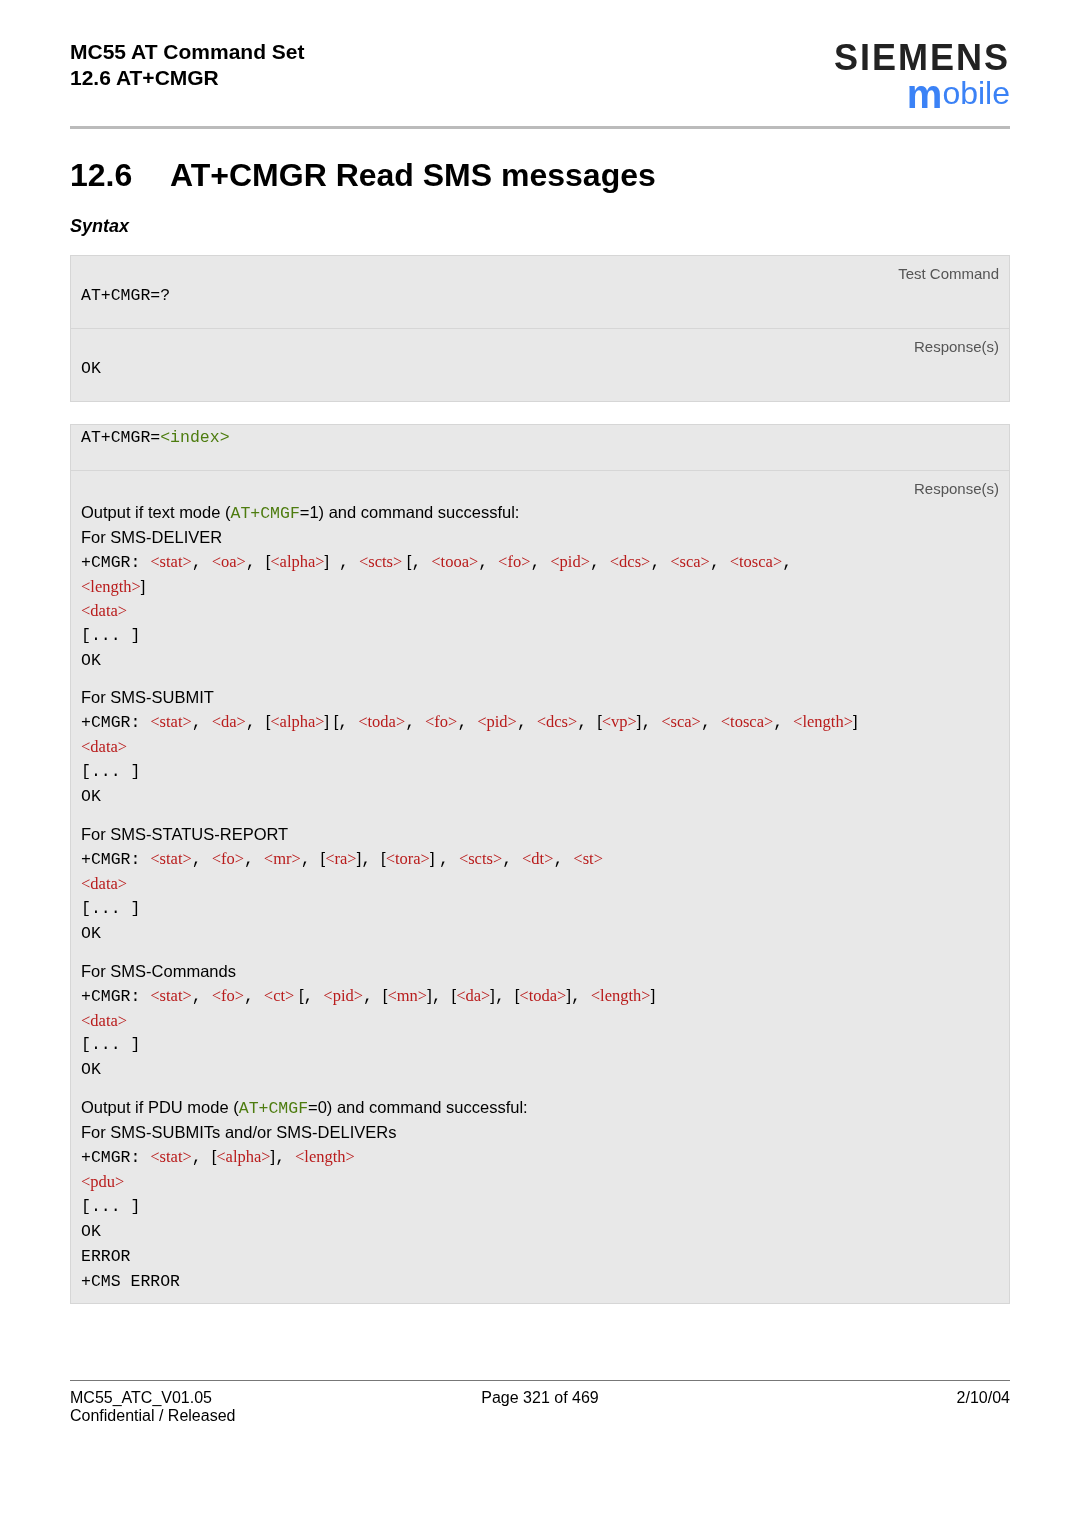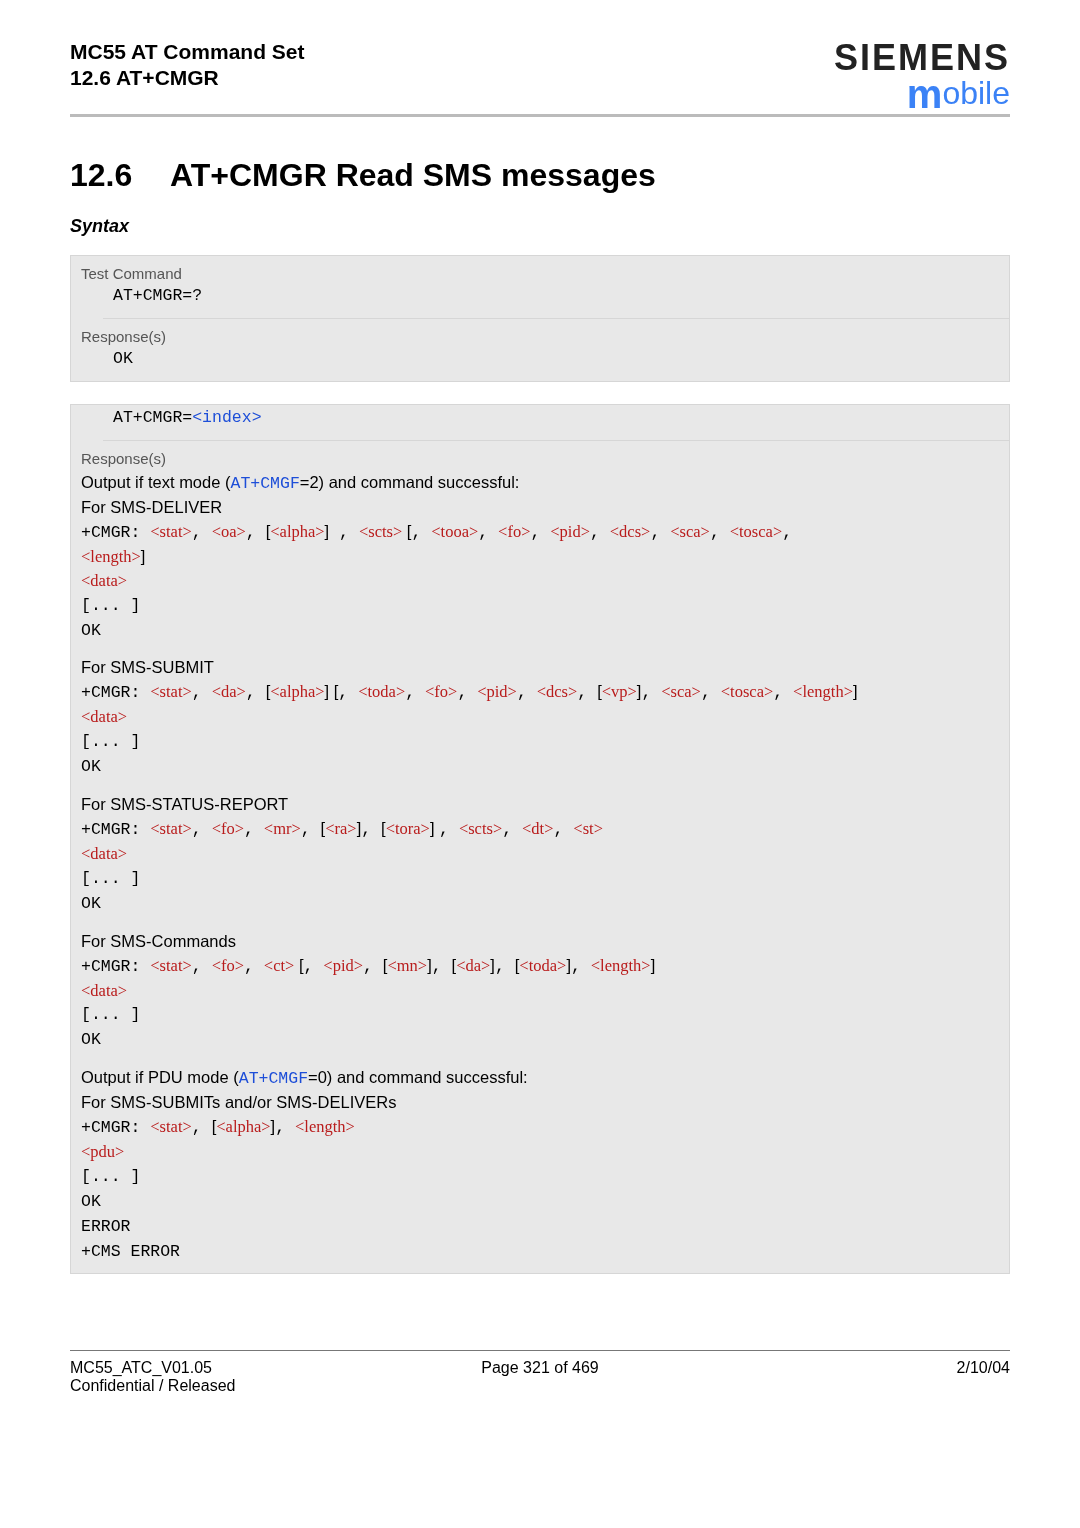--- a/index.html
+++ b/index.html
@@ -9,23 +9,23 @@
     color: #000;
     width: 1080px;
     margin: 0 auto;
     padding: 40px 70px 25px 70px;
     font-size: 17px;
   }
   .header {
     display: flex;
     justify-content: space-between;
     align-items: flex-start;
-    padding-bottom: 0;
+    padding-bottom: 12px;
     border-bottom: 3px solid #bbb;
-    margin-bottom: 40px;
+    margin-bottom: 28px;
   }
   .header-left { }
   .h-title { font-weight: bold; font-size: 21px; }
   .h-sub { font-weight: bold; font-size: 21px; margin-top: 2px; }
   .logo-wrap { text-align: right; }
   .siemens {
     font-family: Arial, sans-serif;
     font-weight: 900;
     letter-spacing: 2px;
     font-size: 36px;
@@ -53,33 +53,33 @@
   }
   .box {
     background: #e8e8e8;
     border: 1px solid #d6d6d6;
     margin-bottom: 22px;
     font-size: 16.5px;
   }
   .box-label {
     color: #555;
     font-size: 15px;
-    padding: 9px 22px 1px 10px;
+    padding: 9px 10px 1px 10px;
+    text-align: right;
   }
   .box-row {
-    padding: 3px 10px 13px 10px;
+    padding: 3px 10px 23px 10px;
     border-bottom: 1px solid #d6d6d6;
-    margin-left: 32px;
   }
   .box-row.noborder { border-bottom: none; }
   .mono {
     font-family: "Courier New", monospace;
     font-size: 16.5px;
   }
-  .cmd-link { color: #1d4ed8; }
+  .cmd-link { color: #4d7c0f; }
   .param { color: #b91c1c; font-family: Liberation Serif, serif; }
   .resp-body { padding: 3px 10px 9px 10px; line-height: 1.45; }
   .gap { display:block; height:14px; }
   .footer {
     position: relative;
     border-top: 1px solid #777;
     margin-top: 76px;
     padding-top: 8px;
     display: flex;
     justify-content: space-between;
@@ -113,21 +113,21 @@
   <div class="box-label">Response(s)</div>
   <div class="box-row noborder mono">OK</div>
 </div>
 
 <div class="box">
   <div class="box-row mono"><span>AT+CMGR=</span><span class="cmd-link">&lt;index&gt;</span></div>
   <div class="box-label">Response(s)</div>
   <div class="resp-body">
 
     
-    <span>Output if text mode (</span><span class="mono cmd-link">AT+CMGF</span><span>=2) and command successful:</span><br>
+    <span>Output if text mode (</span><span class="mono cmd-link">AT+CMGF</span><span>=1) and command successful:</span><br>
     <span>For SMS-DELIVER</span><br>
 
     
     <span class="mono">+CMGR: </span><span class="param">&lt;stat&gt;</span><span class="mono">, </span><span class="param">&lt;oa&gt;</span><span class="mono">, </span><span>[</span><span class="param">&lt;alpha&gt;</span><span>]</span><span class="mono"> , </span><span class="param">&lt;scts&gt;</span><span> [</span><span class="mono">, </span><span class="param">&lt;tooa&gt;</span><span class="mono">, </span><span class="param">&lt;fo&gt;</span><span class="mono">, </span><span class="param">&lt;pid&gt;</span><span class="mono">, </span><span class="param">&lt;dcs&gt;</span><span class="mono">, </span><span class="param">&lt;sca&gt;</span><span class="mono">, </span><span class="param">&lt;tosca&gt;</span><span class="mono">, </span><br>
     <span class="param">&lt;length&gt;</span><span>]</span><br>
     <span class="param">&lt;data&gt;</span><br>
     <span class="mono">[... ]</span><br>
     <span class="mono">OK</span>
     <span class="gap"></span>
 

